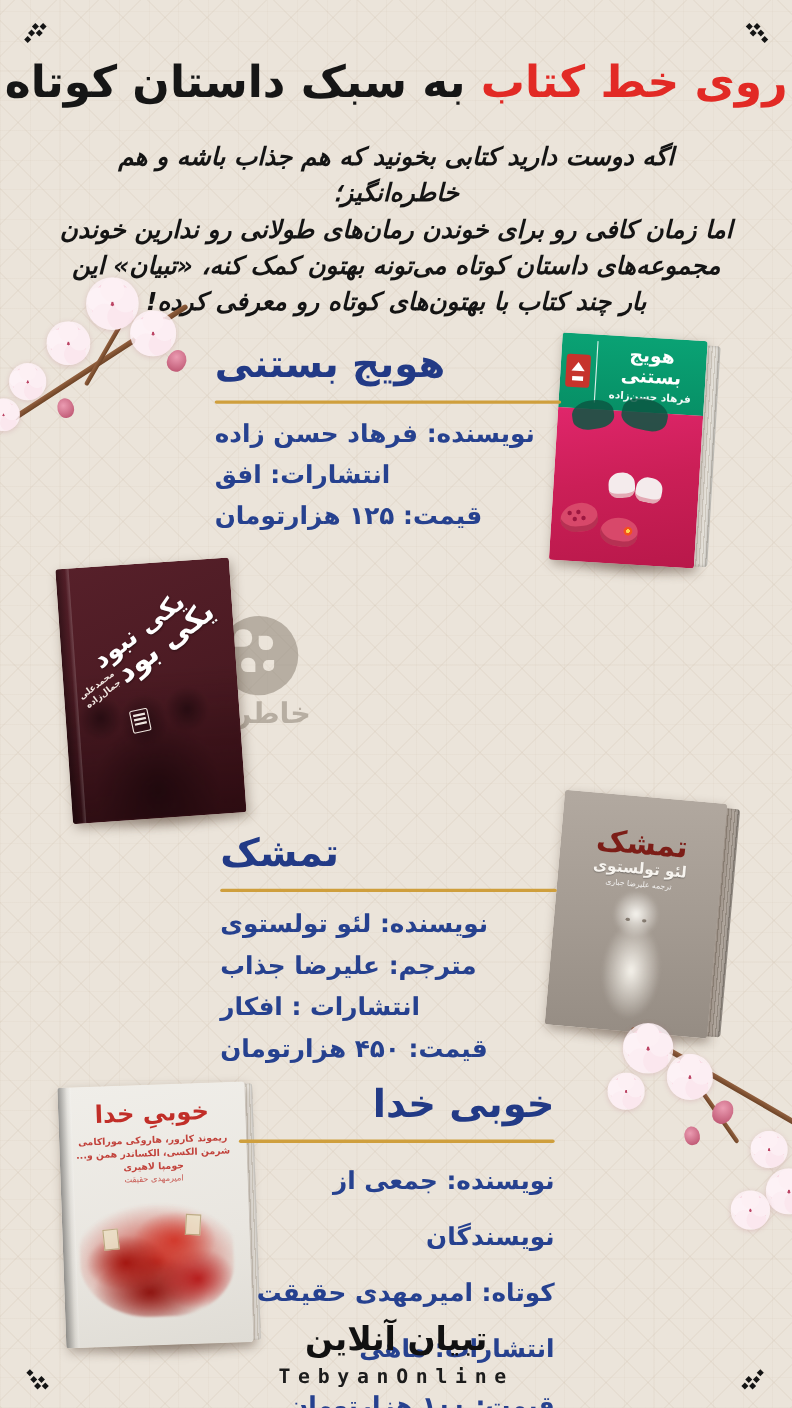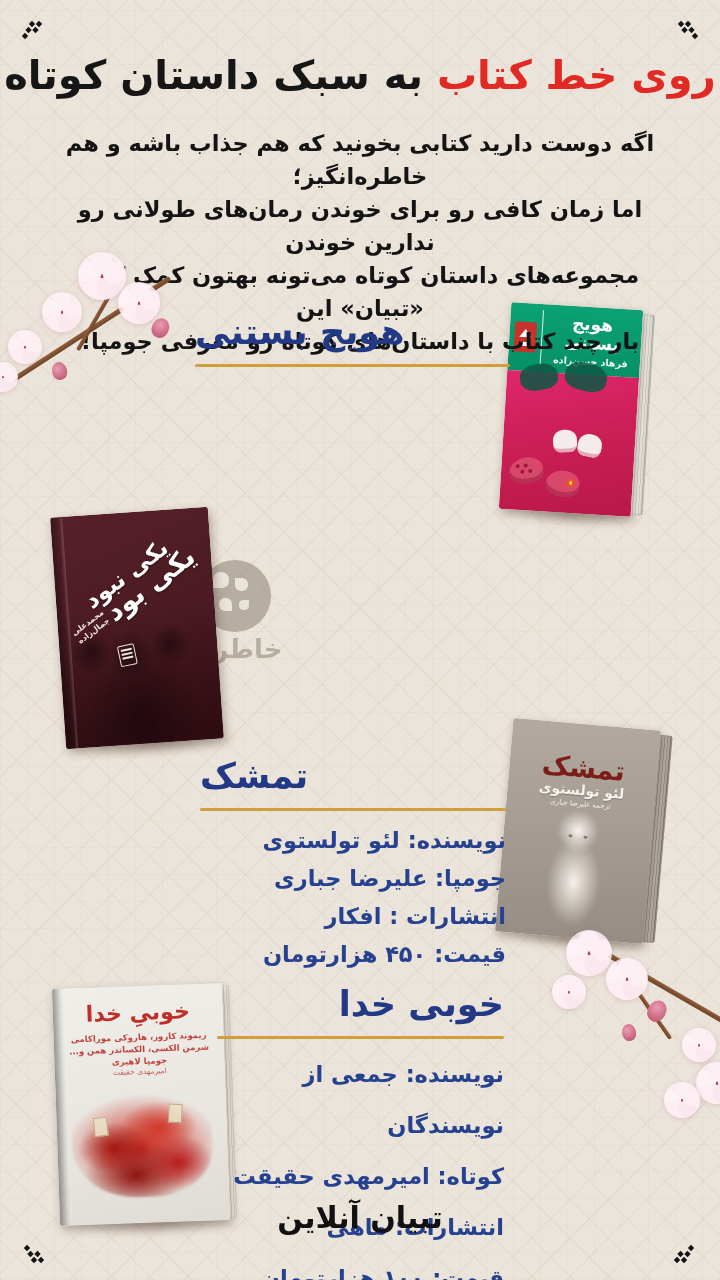--- a/index.html
+++ b/index.html
@@ -18,33 +18,33 @@
   .orn{position:absolute;z-index:2;}
   .orn.tl{left:16px;top:20px;}
   .orn.tr{right:16px;top:20px;transform:scaleX(-1);}
   .orn.bl{left:18px;bottom:16px;transform:scaleY(-1);}
   .orn.br{right:20px;bottom:16px;transform:scale(-1,-1);}
   
   .main-title{position:absolute;top:52px;left:0;width:100%;text-align:center;z-index:4;
     font-size:40px;font-weight:800;color:#161616;letter-spacing:-1px;}
   .main-title .t-red{color:#e22a25;}
   .intro{position:absolute;top:127px;left:50px;right:50px;text-align:center;z-index:4;
-    font-size:22.5px;font-weight:bold;color:#141414;line-height:33px;}
+    font-size:22.5px;font-weight:bold;color:#141414;line-height:33px;font-style:italic;}
   
   .bi{position:absolute;z-index:4;color:#26418f;}
   .bi h2{margin:0;font-size:35px;font-weight:800;color:#223a86;}
   .bi .divider{height:3px;background:#cf9f3d;border-radius:2px;margin-top:12px;}
   .bi .details{font-size:22.5px;font-weight:bold;margin-top:10px;}
   .bi1{left:195px;top:312px;width:315px;text-align:left;}
   .bi1 .details{line-height:37px;}
   .bi2{right:210px;top:526px;width:310px;text-align:right;}
   .bi2 .divider{margin-right:0;margin-left:22px;}
   .bi2 .details{line-height:41px;}
   .bi3{left:200px;top:756px;width:306px;text-align:left;}
-  .bi3 .details{line-height:38px;text-align:right;}
+  .bi3 .details{line-height:38px;}
   .bi4{right:216px;top:984px;width:320px;text-align:right;}
   .bi4 .divider{margin-left:33px;}
   .bi4 .details{line-height:51px;}
   
   .book{position:absolute;z-index:3;}
   .book .shadow{position:absolute;left:4%;right:-8%;bottom:-12px;height:24px;border-radius:50%;
     background:radial-gradient(ellipse,rgba(70,48,34,.38),rgba(70,48,34,0) 70%);filter:blur(4px);z-index:0;}
   .cover{position:absolute;inset:0;border-radius:3px;overflow:hidden;z-index:2;
     box-shadow:2px 4px 10px rgba(60,40,25,.35);}
   .pages-r{position:absolute;top:2%;bottom:1%;width:13px;z-index:1;border-radius:0 3px 3px 0;
@@ -197,21 +197,21 @@
         <path d="M12.5 6.8 15.7 10 12.5 13.2 9.3 10Z"></path>
         <path d="M9 12.8 12.2 16 9 19.2 5.8 16Z"></path>
       </g>
     </svg>
 
   <div class="main-title"><span class="t-red">روی خط کتاب</span> <span>به سبک داستان کوتاه</span></div>
   <div class="intro">
     <div>اگه دوست دارید کتابی بخونید که هم جذاب باشه و هم خاطره‌انگیز؛</div>
     <div>اما زمان کافی رو برای خوندن رمان‌های طولانی رو ندارین خوندن</div>
     <div>مجموعه‌های داستان کوتاه می‌تونه بهتون کمک کنه، «تبیان» این</div>
-    <div>بار چند کتاب با داستان‌های کوتاه رو معرفی جومپا!</div>
+    <div>بار چند کتاب با بهتون‌های کوتاه رو معرفی کرده!</div>
   </div>
 
   <div class="watermark">
     <div class="wm-circle">
         <i style="left:14px;top:12px;width:16px;height:16px;"></i>
         <i style="left:36px;top:18px;width:13px;height:13px;transform:rotate(90deg);"></i>
         <i style="left:20px;top:38px;width:13px;height:13px;transform:rotate(-90deg);"></i>
         <i style="left:40px;top:40px;width:10px;height:10px;transform:rotate(180deg);"></i>
       </div>
     <div class="wm-text">خاطره</div>
@@ -223,20 +223,25 @@
   <div class="flower" style="left:118px;top:282px;width:42px;height:42px;"></div>
   <div class="flower" style="left:42px;top:292px;width:40px;height:40px;"></div>
   <div class="flower" style="left:8px;top:330px;width:34px;height:34px;"></div>
   <div class="flower" style="left:-12px;top:362px;width:30px;height:30px;"></div>
   <div class="bud" style="left:152px;top:318px;width:17px;height:20px;transform:rotate(25deg);"></div>
   <div class="bud" style="left:52px;top:362px;width:15px;height:18px;transform:rotate(-15deg);"></div>
 
   <section class="bi bi1">
     <h2>هویج بستنی</h2>
     <div class="divider"></div>
+    <div class="details">
+      <div>نویسنده: فرهاد حسن زاده</div>
+      <div>انتشارات: افق</div>
+      <div>قیمت: ۱۲۵ هزارتومان</div>
+    </div>
   </section>
   <div class="book bk1">
     <div class="shadow"></div>
     <div class="pages-r"></div>
     <div class="cover">
       <div class="c1-top">
         <div class="c1-logo"></div>
         <div class="c1-txt">
           <div class="c1-title">هویج بستنی</div>
           <div class="c1-author">فرهاد حسن‌زاده</div>
@@ -270,21 +275,21 @@
       <div class="c2-logo"></div>
       <div class="spine-l"></div>
     </div>
   </div>
 
   <section class="bi bi3">
     <h2>تمشک</h2>
     <div class="divider"></div>
     <div class="details">
       <div>نویسنده: لئو تولستوی</div>
-      <div>جومپا: علیرضا جباری</div>
+      <div>مترجم: علیرضا جذاب</div>
       <div>انتشارات : افکار</div>
       <div>قیمت: ۴۵۰ هزارتومان</div>
     </div>
   </section>
   <div class="book bk3">
     <div class="shadow"></div>
     <div class="pages-r"></div>
     <div class="cover">
       <div class="c3-bg"></div>
       <div class="c3-face"></div>
@@ -330,14 +335,15 @@
   <div class="flower" style="left:566px;top:930px;width:46px;height:46px;"></div>
   <div class="flower" style="left:606px;top:958px;width:42px;height:42px;"></div>
   <div class="flower" style="left:552px;top:975px;width:34px;height:34px;"></div>
   <div class="flower" style="left:682px;top:1028px;width:34px;height:34px;"></div>
   <div class="flower" style="left:696px;top:1062px;width:42px;height:42px;"></div>
   <div class="flower" style="left:664px;top:1082px;width:36px;height:36px;"></div>
   <div class="bud" style="left:648px;top:1000px;width:18px;height:22px;transform:rotate(30deg);"></div>
   <div class="bud" style="left:622px;top:1024px;width:14px;height:17px;transform:rotate(-10deg);"></div>
 
   <div class="footer footer-fa" style="position:absolute;top:1200px;">تبیان آنلاین</div>
+  <div class="footer footer-en" style="position:absolute;top:1241px;">TebyanOnline</div>
 
 </div>
 
 </body></html>

